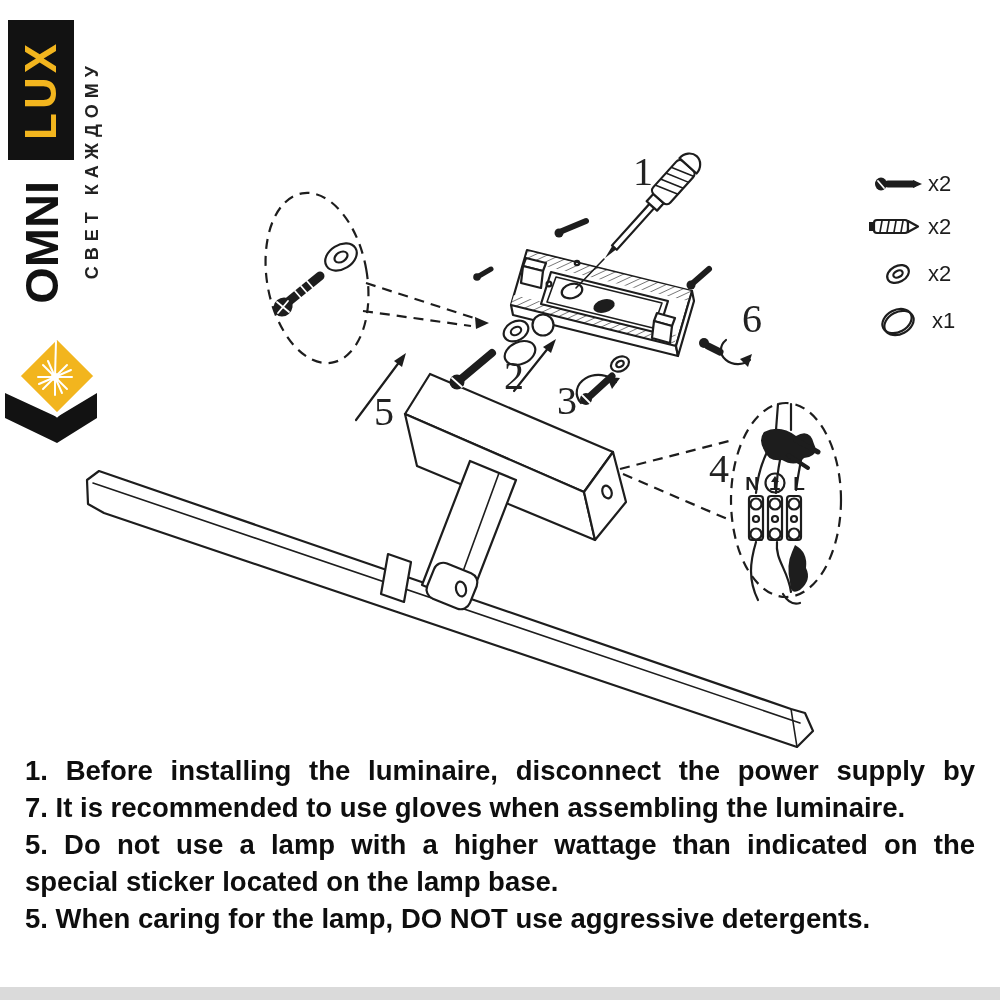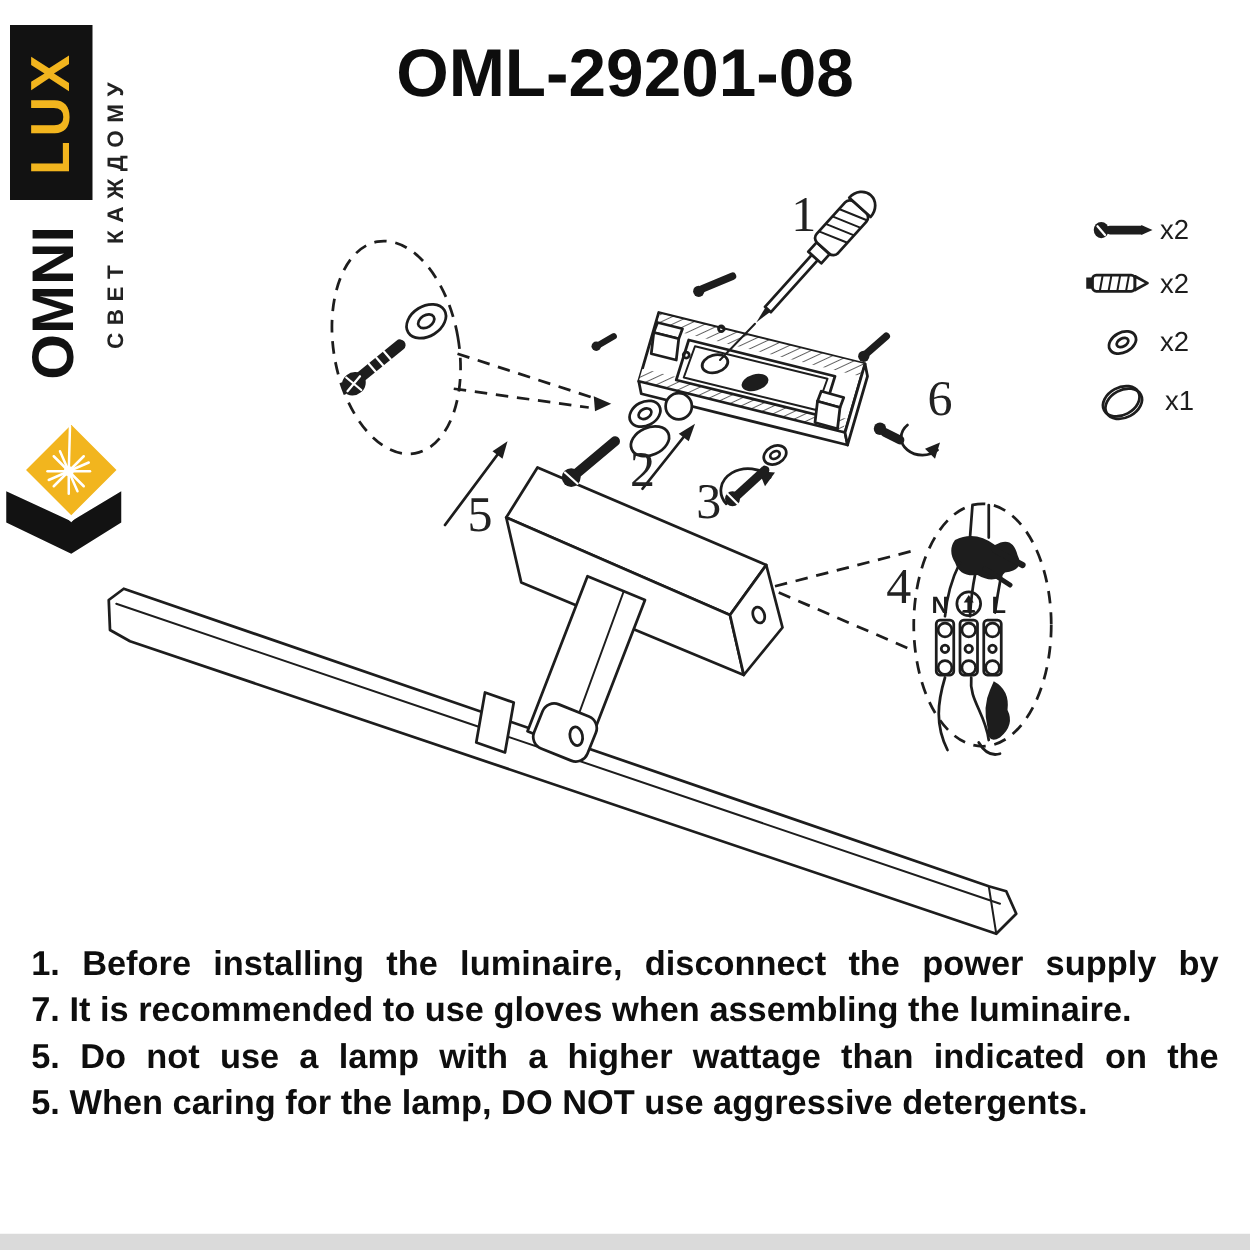--- a/index.html
+++ b/index.html
@@ -66,21 +66,20 @@
       <line x1="55" y1="52" x2="43" y2="64"></line>
       <line x1="55" y1="52" x2="67" y2="40"></line>
       <line x1="55" y1="52" x2="48" y2="36"></line>
       <line x1="55" y1="52" x2="62" y2="68"></line>
       <line x1="55" y1="52" x2="39" y2="59"></line>
       <line x1="55" y1="52" x2="71" y2="45"></line>
       <circle cx="55" cy="52" r="4" fill="#fff" stroke="none"></circle>
     </g>
   </svg>
 
-  <h1 class="title">OML-29201-08</h1>
 
   <svg class="diagram" viewBox="0 0 1000 1000">
     <defs>
       <pattern id="hp" width="5.5" height="5.5" patternUnits="userSpaceOnUse" patternTransform="rotate(65)">
         <rect width="5.5" height="5.5" fill="#ffffff"></rect>
         <line x1="0" y1="0" x2="0" y2="5.5" stroke="#1d1d1d" stroke-width="1.1"></line>
       </pattern>
     </defs>
 
     <g>
@@ -272,17 +271,18 @@
         <ellipse class="l" cx="897" cy="321" rx="15.5" ry="11" transform="rotate(-28 897 321)" stroke-width="5"></ellipse>
       </g>
       <text class="lbl-qty" x="932" y="328">x1</text>
     </g>
   </svg>
 
   <div class="instructions">
     <div class="line jlast">1. Before installing the luminaire, disconnect the power supply by</div>
     <div class="line">7. It is recommended to use gloves when assembling the luminaire.</div>
     <div class="line jlast">5. Do not use a lamp with a higher wattage than indicated on the</div>
+    <div class="line">special sticker located on the lamp base.</div>
     <div class="line">5. When caring for the lamp, DO NOT use aggressive detergents.</div>
   </div>
 
   <div class="footer-bar"></div>
 </div>
 
 </body></html>

